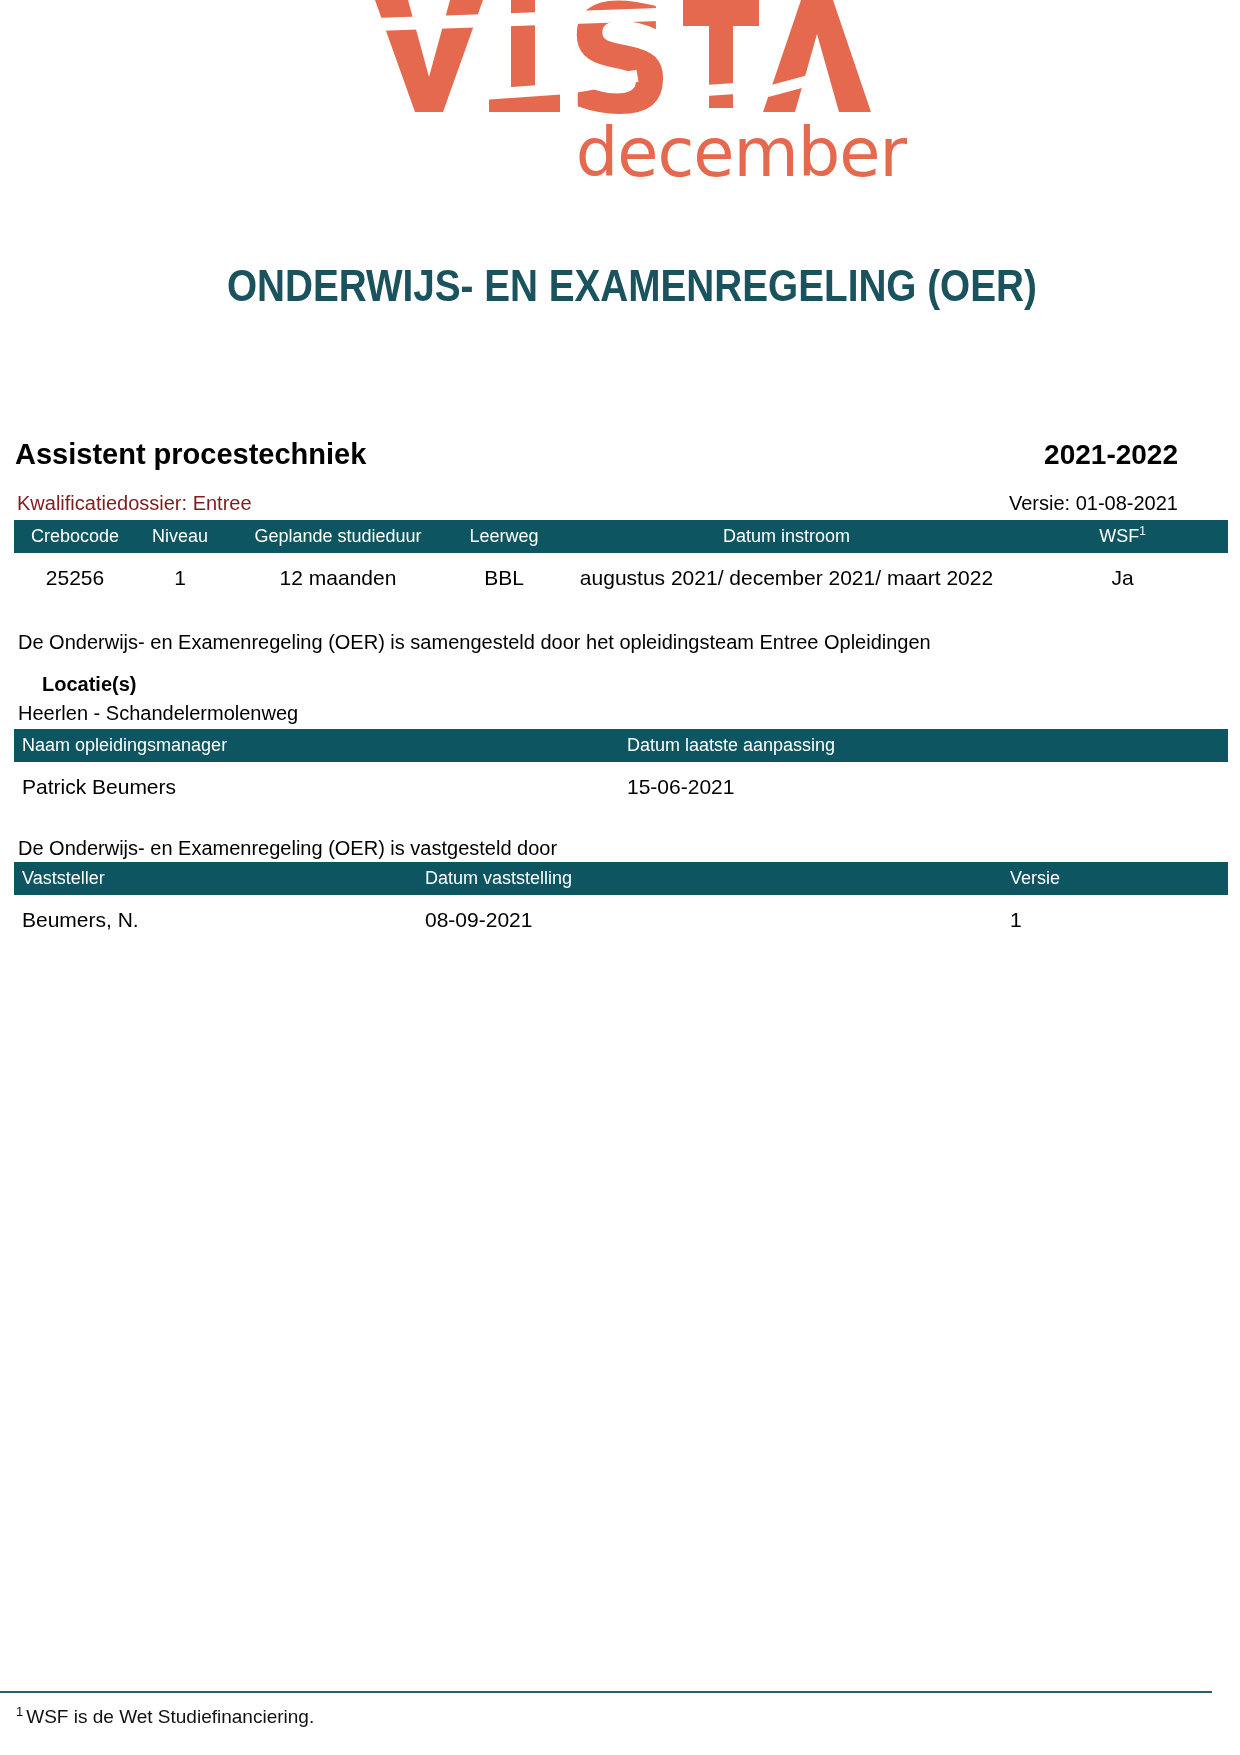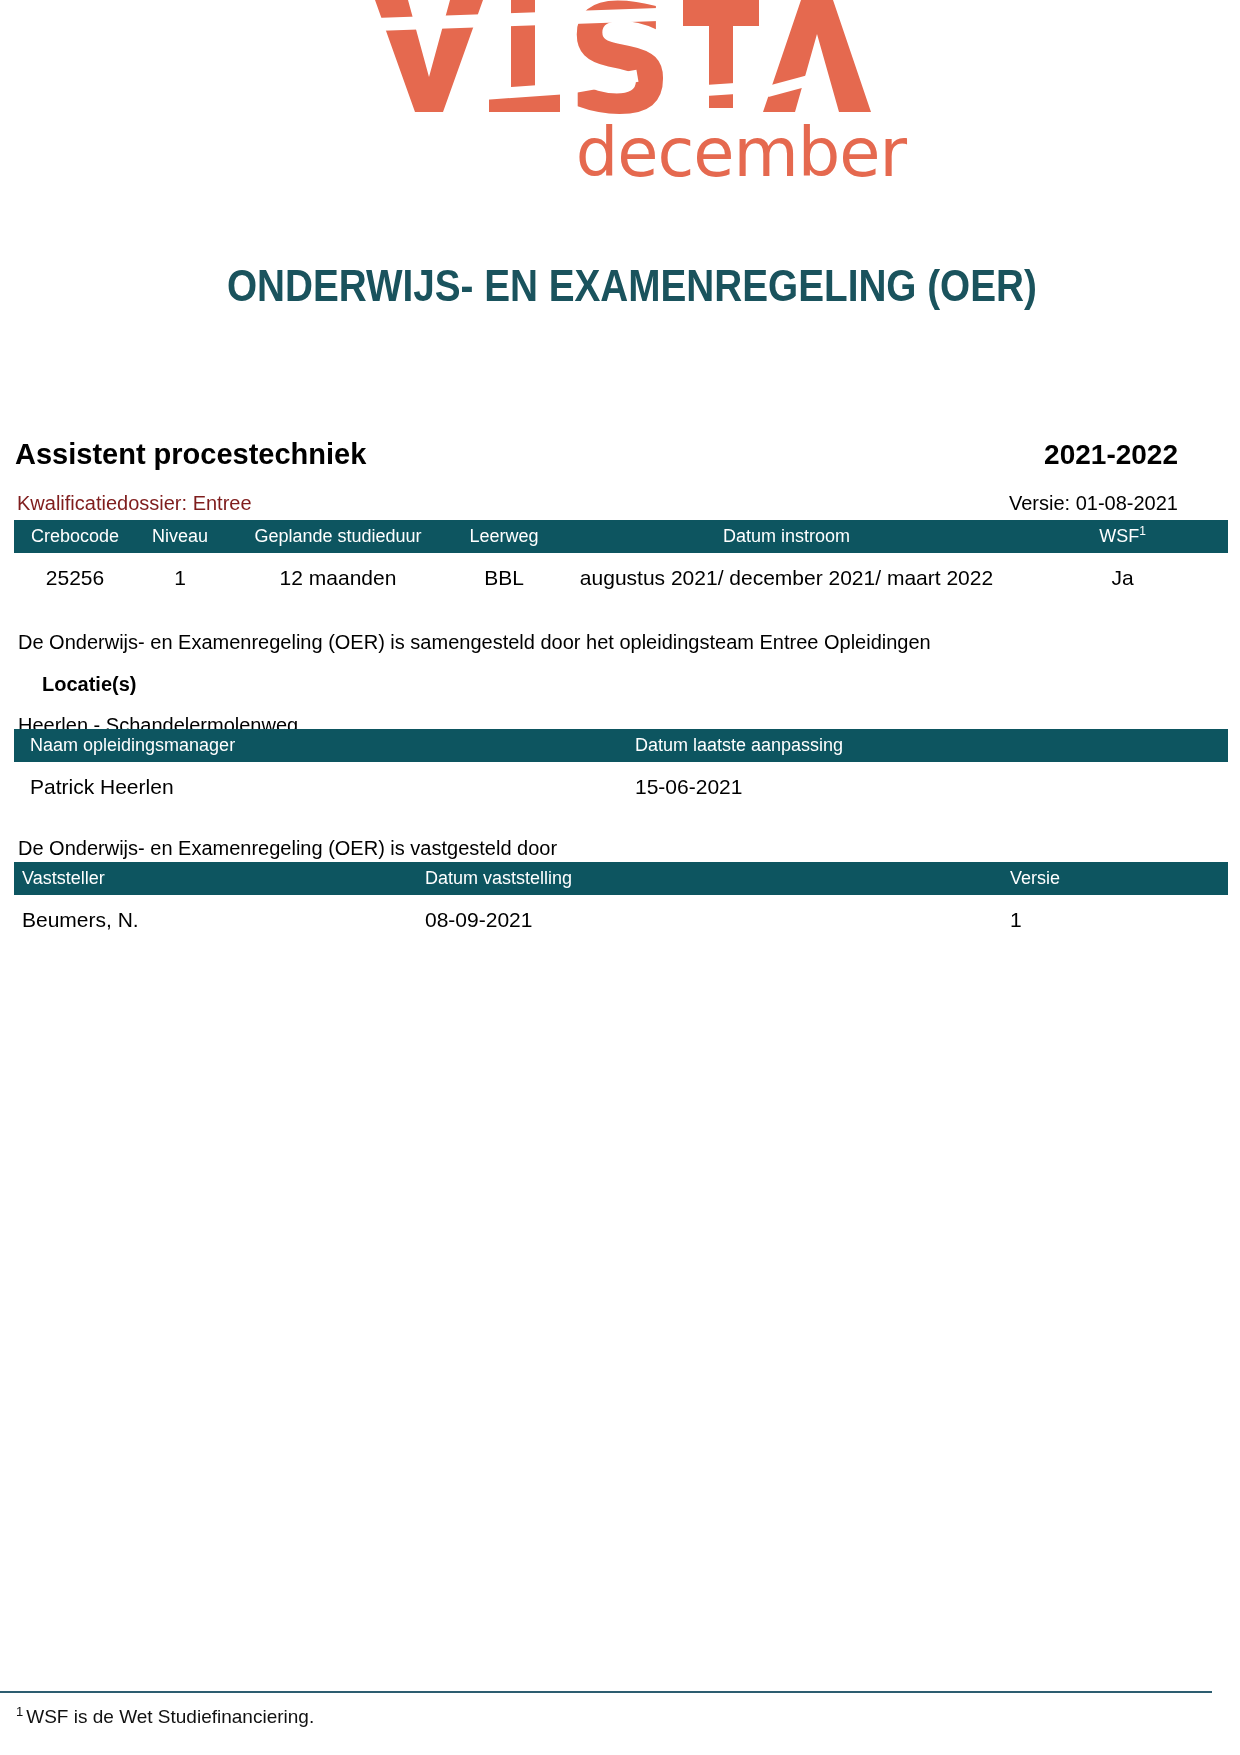--- a/index.html
+++ b/index.html
@@ -71,32 +71,32 @@
     align-items: center;
   }
   .tbl-head .cell { padding: 7px 8px 7px 8px; line-height: 19px; }
   .tbl-body { display: grid; font-size: 21px; color: #000; }
   .tbl-body .cell { padding: 12px 8px 0 8px; line-height: 26px; }
 
   .tbl-crebo  { top: 520px; }
   .tbl-crebo .tbl-head, .tbl-crebo .tbl-body { grid-template-columns: 122px 88px 228px 104px 461px 1fr; text-align: center; }
 
   .tbl-manager { top: 729px; }
-  .tbl-manager .tbl-head, .tbl-manager .tbl-body { grid-template-columns: 605px 1fr; padding-left: 8px; }
+  .tbl-manager .tbl-head, .tbl-manager .tbl-body { grid-template-columns: 605px 1fr; }
 
   .tbl-vaststelling { top: 862px; }
   .tbl-vaststelling .tbl-head, .tbl-vaststelling .tbl-body { grid-template-columns: 403px 585px 1fr; }
 
   sup.hdr-sup { font-size: 12px; vertical-align: super; line-height: 0; }
 
   
   .para { position: absolute; left: 18px; font-size: 20px; color: #000; line-height: 24px; text-align: center; }
   .para-composed { top: 630px; }
   .locatie-label { top: 672px; font-weight: bold; margin-left: 24px; }
-  .locatie-value { top: 701px; margin-top: 12px; }
+  .locatie-value { top: 701px; }
   .para-established { top: 836px; }
 
   
   .footer-rule {
     position: absolute; left: 0; top: 1691px;
     width: 1212px; height: 2px;
     background: #2d5d70;
   }
   .footnote {
     position: absolute; left: 16px; top: 1706px;
@@ -169,21 +169,21 @@
 
   <p class="para locatie-label">Locatie(s)</p>
   <p class="para locatie-value">Heerlen - Schandelermolenweg</p>
 
   <div class="tbl tbl-manager">
     <div class="tbl-head">
       <div class="cell">Naam opleidingsmanager</div>
       <div class="cell">Datum laatste aanpassing</div>
     </div>
     <div class="tbl-body">
-      <div class="cell">Patrick Heerlen</div>
+      <div class="cell">Patrick Beumers</div>
       <div class="cell">15-06-2021</div>
     </div>
   </div>
 
   <p class="para para-established">De Onderwijs- en Examenregeling (OER) is vastgesteld door</p>
 
   <div class="tbl tbl-vaststelling">
     <div class="tbl-head">
       <div class="cell">Vaststeller</div>
       <div class="cell">Datum vaststelling</div>

